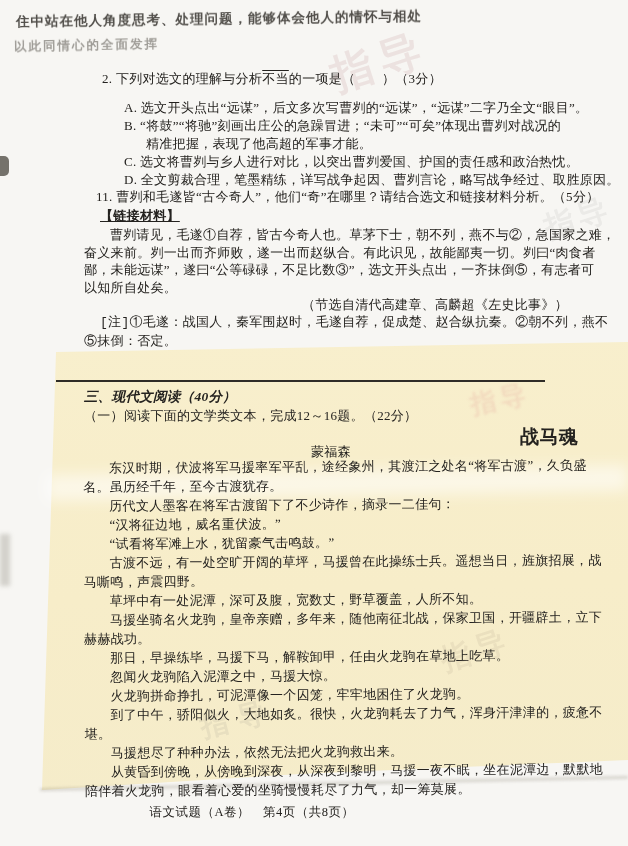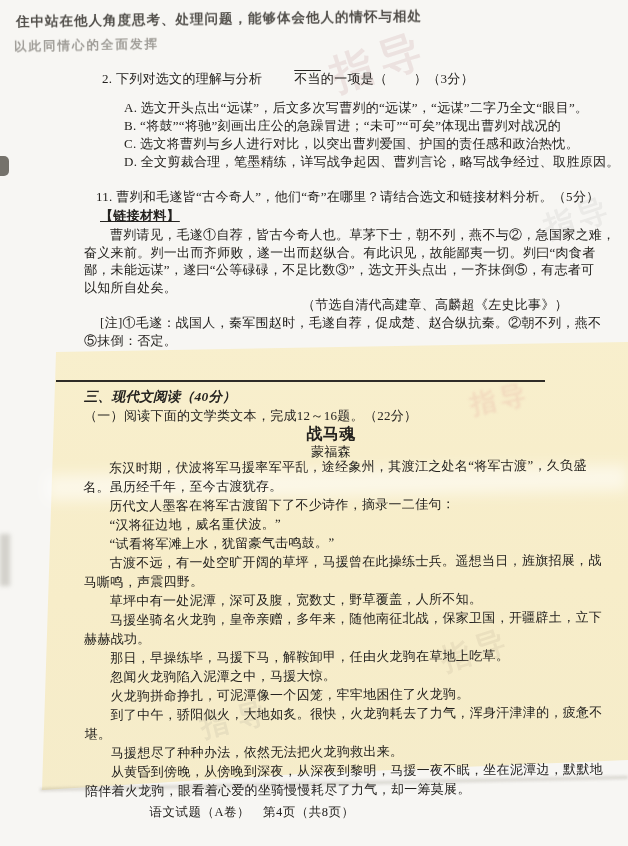--- a/index.html
+++ b/index.html
@@ -30,36 +30,36 @@
     left:16px;top:10px;width:440px;font-size:13.5px;color:#3b3833;
     transform:rotate(-.8deg);opacity:.88;filter:blur(.2px);
     font-weight:bold;letter-spacing:1px;white-space:nowrap;
   }
   .hw2{
     left:14px;top:36px;width:260px;font-size:12.5px;color:#57534c;
     transform:rotate(-1.2deg);opacity:.55;filter:blur(.6px);
     font-weight:bold;letter-spacing:2px;white-space:nowrap;
   }
   .q10{left:102px;top:70px;width:490px;white-space:nowrap;}
-  .emph{text-decoration:overline;text-decoration-thickness:1.2px;margin-left:32px;}
+  .emph{text-decoration:overline;text-decoration-thickness:1.2px;}
   .opts{left:124px;top:99px;width:460px;line-height:18px;}
   .opts .ln{white-space:nowrap;}
   .ind2{padding-left:22px;}
   .q11{left:96px;top:188px;width:500px;white-space:nowrap;}
   .mhead{left:100px;top:207px;font-weight:bold;text-decoration:underline;}
   .mlines{left:84px;top:226px;width:494px;line-height:17.5px;}
   .mlines .ln,.notes .ln{white-space:nowrap;}
   .ind{text-indent:26px;}
   .attr{left:84px;top:296px;width:484px;text-align:right;}
   .notes{left:84px;top:314px;width:500px;line-height:17.5px;}
-  .notes .ln:first-child{text-indent:16px;}
+  .notes .ln:first-child{text-indent:16px;font-family:Liberation Mono, monospace;}
   .divider{left:56px;top:380px;width:489px;height:2px;background:#2f2c27;}
   .sec-h{left:84px;top:388px;font-weight:bold;font-size:13.5px;white-space:nowrap;font-style:italic;}
   .sec-s{left:84px;top:407px;white-space:nowrap;}
-  .ptitle{left:84px;top:424px;width:494px;text-align:center;font-weight:bold;font-size:16px;}
+  .ptitle{left:84px;top:424px;width:494px;text-align:right;font-weight:bold;font-size:19px;}
   .pauthor{left:84px;top:443px;width:494px;text-align:center;}
   .passage{left:84px;top:457px;width:496px;line-height:19px;transform:rotate(-.35deg);}
   .passage .ln{white-space:nowrap;}
   .footer{left:0;top:804px;width:504px;text-align:center;font-size:12.5px;letter-spacing:.5px;}
   .wm{font-weight:bold;white-space:nowrap;pointer-events:none;}
   .wm1{left:330px;top:34px;font-size:42px;color:rgba(195,150,150,.20);transform:rotate(-18deg);letter-spacing:8px;}
   .wm2{left:544px;top:198px;font-size:30px;color:rgba(150,148,145,.12);transform:rotate(-18deg);letter-spacing:4px;}
   .wm3{left:470px;top:382px;font-size:26px;color:rgba(215,125,125,.18);transform:rotate(-12deg);filter:blur(1px);letter-spacing:4px;}
   .wm4{left:440px;top:630px;font-size:30px;color:rgba(150,135,115,.12);transform:rotate(-18deg);letter-spacing:6px;}
   .wm5{left:200px;top:700px;font-size:28px;color:rgba(110,108,105,.10);transform:rotate(-14deg);letter-spacing:10px;}
@@ -83,20 +83,21 @@
 <div class="abs smudge2"></div>
 
 <div class="abs hw1">住中站在他人角度思考、处理问题，能够体会他人的情怀与相处</div>
 <div class="abs hw2">以此同情心的全面发挥</div>
 
 <div class="abs q10"><span>2. </span><span>下列对选文的理解与分析</span><span class="emph">不当</span><span>的一项是（　　）（3分）</span></div>
 
 <div class="abs opts">
   <div class="ln">A. 选文开头点出“远谋”，后文多次写曹刿的“远谋”，“远谋”二字乃全文“眼目”。</div>
   <div class="ln">B. “将鼓”“将驰”刻画出庄公的急躁冒进；“未可”“可矣”体现出曹刿对战况的</div>
+  <div class="ln ind2">精准把握，表现了他高超的军事才能。</div>
   <div class="ln">C. 选文将曹刿与乡人进行对比，以突出曹刿爱国、护国的责任感和政治热忱。</div>
   <div class="ln">D. 全文剪裁合理，笔墨精练，详写战争起因、曹刿言论，略写战争经过、取胜原因。</div>
 </div>
 
 <div class="abs q11">11. 曹刿和毛遂皆“古今奇人”，他们“奇”在哪里？请结合选文和链接材料分析。（5分）</div>
 
 <div class="abs mhead">【链接材料】</div>
 <div class="abs mlines">
   <div class="ln ind">曹刿请见，毛遂①自荐，皆古今奇人也。草茅下士，朝不列，燕不与②，急国家之难，</div>
   <div class="ln">奋义来前。刿一出而齐师败，遂一出而赵纵合。有此识见，故能鄙夷一切。刿曰“肉食者</div>

